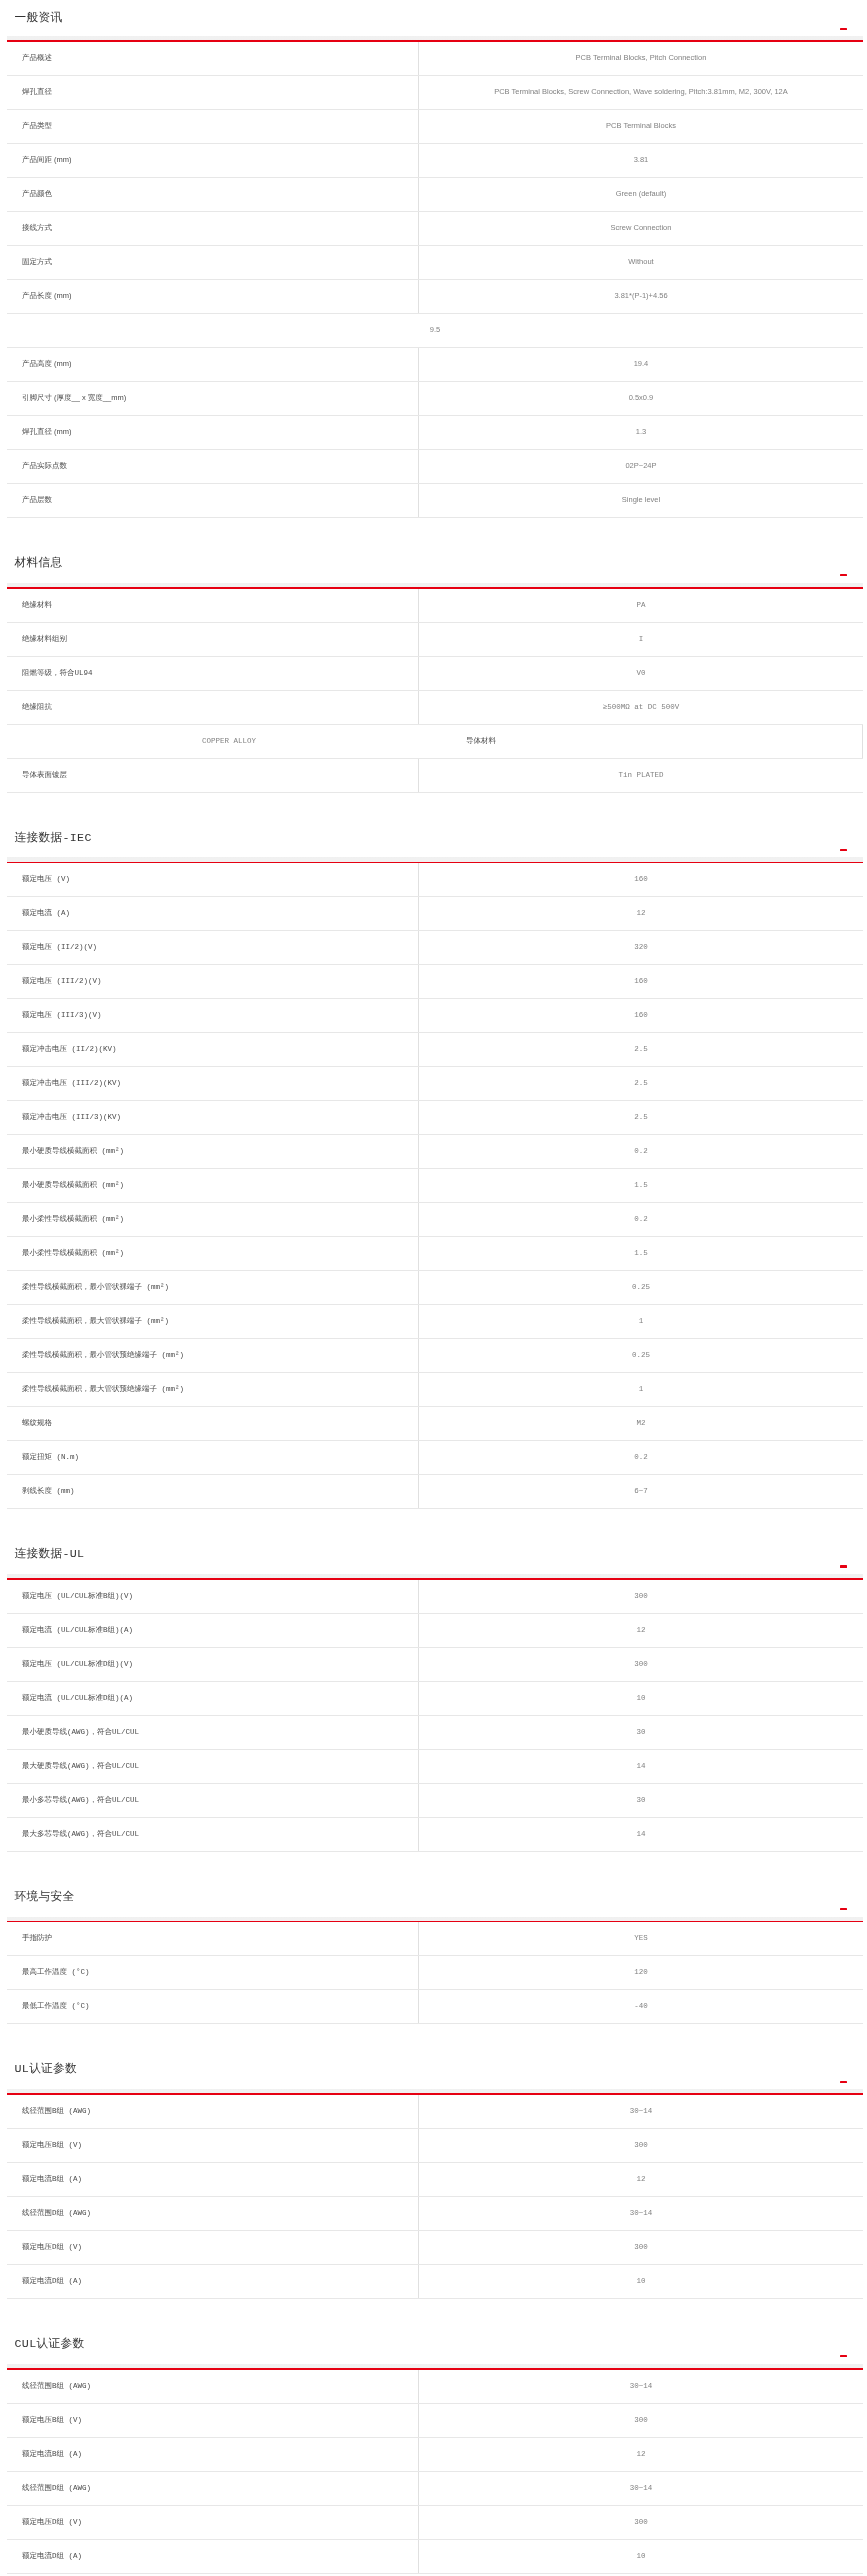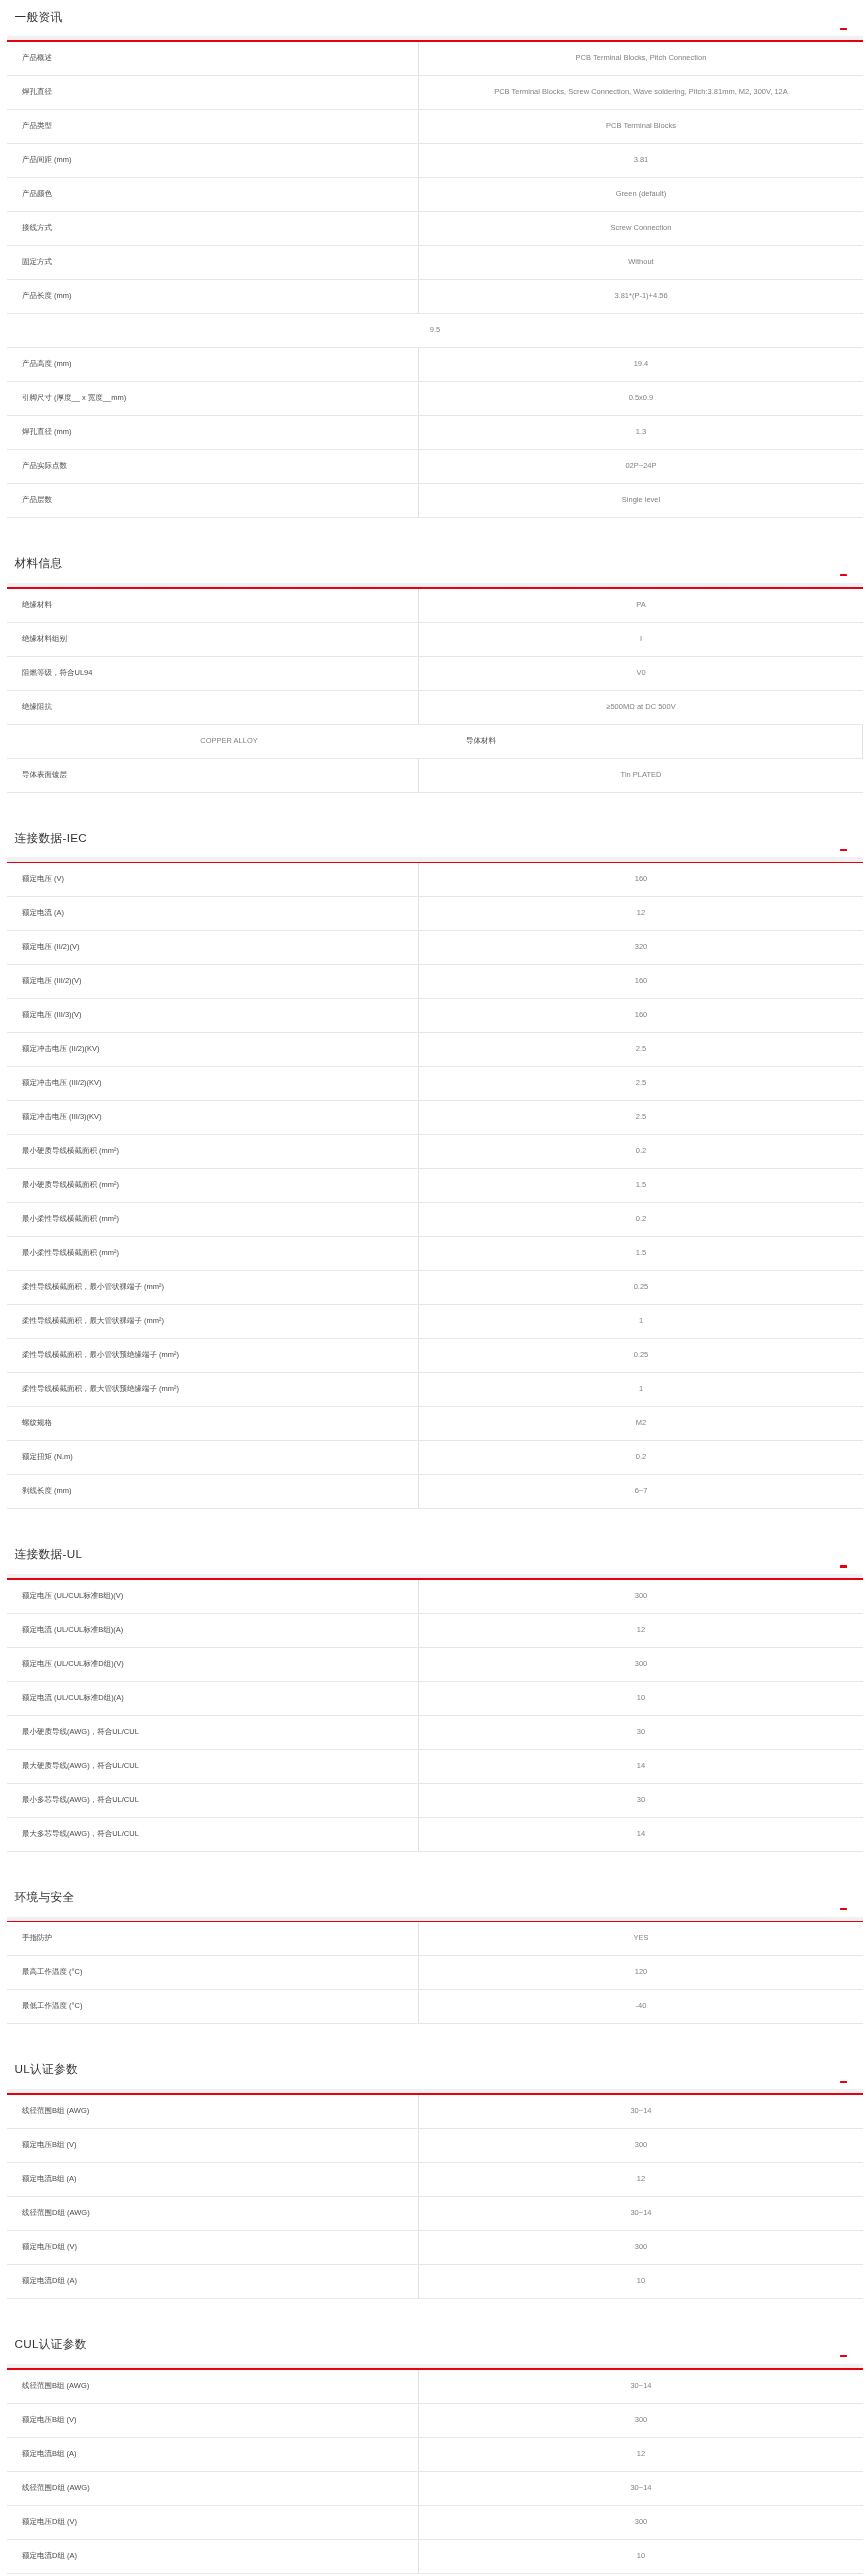--- a/index.html
+++ b/index.html
@@ -23,20 +23,21 @@
   .page{
     width:868px;
     padding-top:8.5px;
   }
   .spec-section{
     width:863px;
     padding-left:7px;
   }
   .spec-section + .spec-section{
     margin-top:37px;
+    font-family:Liberation Mono, monospace;
   }
   .section-head{
     position:relative;
     padding:0 0 11.7px 7.5px;
   }
   .section-title{
     font-size:11.7px;
     font-weight:400;
     line-height:16px;
     color:var(--title-color);

